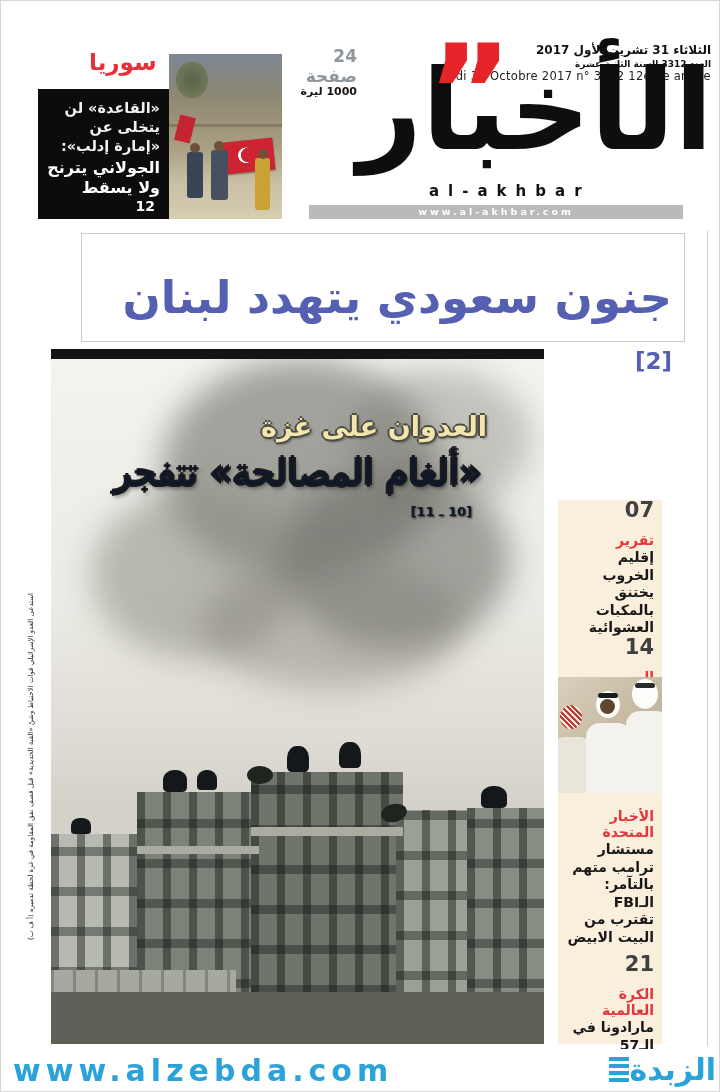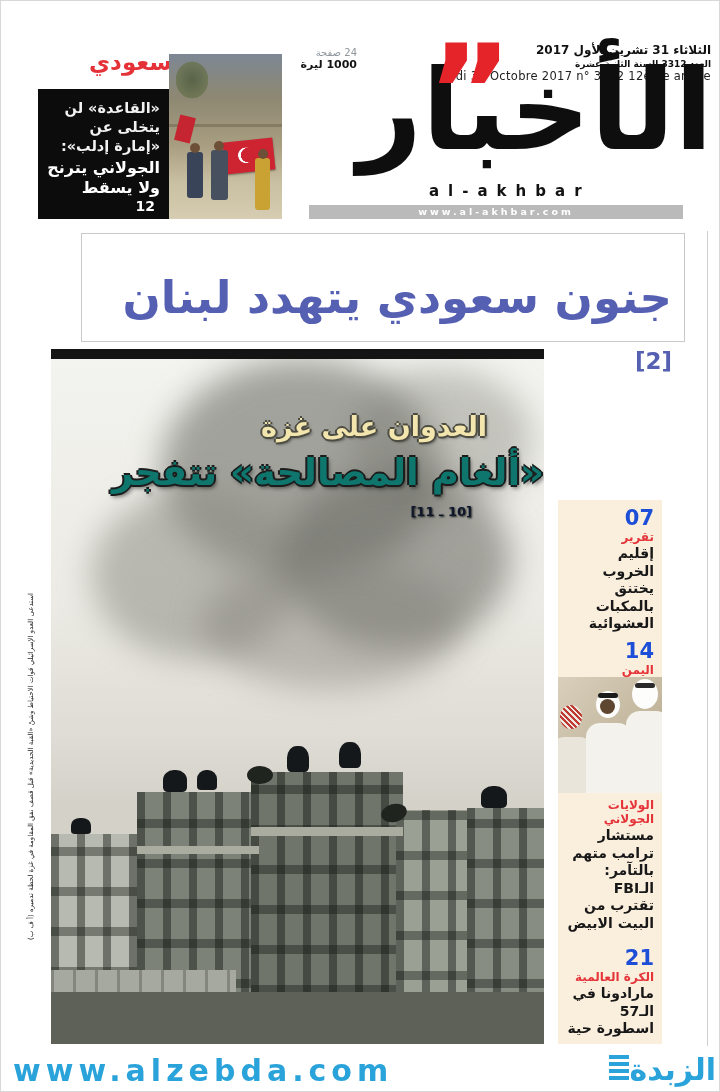--- a/index.html
+++ b/index.html
@@ -26,21 +26,21 @@
   .syria-photo .k2{left:42px;top:96px;width:17px;height:50px;background:#47505e;}
   .syria-photo .k3{left:86px;top:104px;width:15px;height:52px;background:#c9a233;}
   .syria-photo .kid::before{content:"";position:absolute;top:-9px;left:3px;width:10px;height:10px;border-radius:50%;background:#6d5038;}
 
   .syria-box{left:37px;top:88px;width:131px;height:130px;background:#0c0c0c;color:#fff;padding:10px 9px 6px 6px;text-align:right;}
   .syria-box .reg{display:block;font-size:14.5px;font-weight:bold;line-height:1.3;color:#f2f2f2;}
   .syria-box .bld{display:block;font-size:16px;font-weight:bold;line-height:1.25;margin-top:2px;}
   .syria-page{position:absolute;bottom:5px;right:14px;font-size:14px;font-weight:bold;color:#fff;}
 
   .pages-price{left:288px;top:46px;width:68px;text-align:right;line-height:1.15;}
-  .pages-count{display:block;font-size:10px;font-weight:normal;color:#8f969c;}
+  .pages-count{display:block;font-size:17px;font-weight:bold;color:#8f969c;}
   .price{display:block;font-size:11px;font-weight:bold;color:#141414;}
 
   .date-block{right:8px;top:43px;text-align:right;line-height:1.15;}
   .date-ar{display:block;font-size:12px;font-weight:bold;color:#111;}
   .issue-ar{display:block;font-size:9px;font-weight:bold;color:#111;margin-top:1px;}
   .date-fr{display:block;font-size:11.5px;color:#222;margin-top:1px;letter-spacing:.3px;}
 
   .logo-ar{right:6px;top:48px;font-size:112px;font-weight:bold;color:#0e0e0e;line-height:1.1;letter-spacing:-2px;}
   .logo-quotes{left:426px;top:26px;font-size:130px;font-weight:bold;color:#e5242a;line-height:1;}
   .logo-latin{left:428px;top:181px;font-size:15px;font-weight:bold;letter-spacing:9px;color:#121212;}
@@ -85,21 +85,21 @@
   .t5{left:430px;bottom:236px;width:26px;height:22px;}
   .t6{left:20px;bottom:210px;width:20px;height:16px;}
   .dish{position:absolute;width:26px;height:18px;border-radius:50%;background:#20241f;}
   .d1{left:196px;bottom:260px;}
   .d2{left:330px;bottom:222px;transform:rotate(-15deg);}
   .fg-strip{position:absolute;left:0;bottom:0;width:100%;height:52px;background:#5d6157;}
   .fg-wall{position:absolute;left:0;bottom:0;width:185px;height:74px;background:#a6a99f;
     background-image:repeating-linear-gradient(90deg,rgba(30,30,28,.25) 0 3px,transparent 3px 22px);}
   .gaza-kicker{position:absolute;top:62px;right:0;width:340px;text-align:center;font-size:27px;font-weight:bold;color:#f2e5ad;
     text-shadow:-2px 0 #4c4c42,2px 0 #4c4c42,0 -2px #4c4c42,0 2px #4c4c42,2px 2px 3px rgba(0,0,0,.5);}
-  .gaza-headline{position:absolute;top:102px;left:0;right:0;text-align:right;font-size:37px;font-weight:bold;color:#0f766e;
+  .gaza-headline{position:absolute;top:102px;left:0;right:0;text-align:center;font-size:37px;font-weight:normal;color:#0f172a;
     text-shadow:-2px 0 #1c1c1c,2px 0 #1c1c1c,0 -2px #1c1c1c,0 2px #1c1c1c,2px 3px 4px rgba(0,0,0,.55);}
   .gaza-ref{position:absolute;top:155px;right:72px;font-size:13px;font-weight:bold;color:#0f172a;direction:rtl;
     text-shadow:1px 1px 2px rgba(0,0,0,.8);}
   .photo-caption-v{left:24px;top:592px;height:452px;width:12px;
     writing-mode:vertical-rl;transform:rotate(180deg);font-size:7px;color:#222;line-height:12px;}
 
   
   .doc-box{left:557px;top:350px;width:104px;height:145px;background:#a8a7bb;}
   .doc-label{position:absolute;top:0;right:0;width:48px;height:15px;background:#df252b;color:#fff;
     font-size:10px;font-weight:bold;text-align:center;line-height:15px;}
@@ -112,22 +112,22 @@
   .doc-photo .ground{position:absolute;left:0;bottom:0;width:100%;height:8px;background:#b3803f;opacity:.8;}
   .doc-text{position:absolute;top:66px;right:6px;left:4px;text-align:right;direction:rtl;line-height:1.22;color:#101010;}
   .doc-lead{font-size:13.5px;font-weight:bold;}
   .doc-rest{font-size:13px;font-weight:bold;color:#1d1d1d;}
   .doc-page{position:absolute;bottom:3px;left:7px;font-size:13px;font-weight:bold;color:#fff;}
 
   .cream{background:#faeedd;}
   .cream1{left:557px;top:499px;width:104px;height:177px;}
   .cream2{left:557px;top:792px;width:104px;height:251px;}
   .sb-item{text-align:right;direction:rtl;padding:0 8px;}
-  .sb-num{font-size:21px;font-weight:bold;color:#1d4ed8;line-height:1;padding-top:8px;}
-  .sb-sec{font-size:12px;font-weight:bold;color:#e5353a;margin-top:1px;}
+  .sb-num{font-size:21px;font-weight:bold;color:#404040;line-height:1;padding-top:0;}
+  .sb-sec{font-size:14px;font-weight:bold;color:#e5353a;margin-top:11px;}
   .sb-head{font-size:14px;font-weight:bold;color:#181818;line-height:1.25;margin-top:1px;}
 
   .sheikh-photo{left:557px;top:676px;width:104px;height:116px;overflow:hidden;
     background:linear-gradient(135deg,#d9cfbc 0%,#c4b89f 55%,#ad9f85 100%);}
   .sheikh-photo .robe{position:absolute;background:#f4f2ec;}
   .sheikh-photo .r1{left:-6px;bottom:-4px;width:40px;height:60px;border-radius:12px 12px 0 0;background:#e9e5da;}
   .sheikh-photo .r2{left:28px;bottom:-4px;width:46px;height:74px;border-radius:14px 14px 0 0;}
   .sheikh-photo .r3{right:-8px;bottom:-4px;width:44px;height:86px;border-radius:14px 14px 0 0;}
   .sheikh-photo .head{position:absolute;border-radius:50%;}
   .sheikh-photo .h1{left:2px;top:28px;width:22px;height:24px;
@@ -136,21 +136,21 @@
   .sheikh-photo .h2::after{content:"";position:absolute;left:4px;top:8px;width:15px;height:15px;border-radius:50%;background:#5f4630;}
   .sheikh-photo .h2::before{content:"";position:absolute;left:2px;top:2px;width:20px;height:5px;border-radius:3px;background:#1c1c1c;}
   .sheikh-photo .h3{right:4px;top:2px;width:26px;height:30px;background:#fdfdfb;}
   .sheikh-photo .h3::before{content:"";position:absolute;left:3px;top:4px;width:20px;height:5px;border-radius:3px;background:#2a2a2a;}
 
   .right-rule{left:706px;top:230px;width:1px;height:815px;background:#cfcfcf;}
 
   
   .footer{left:0;top:1048px;width:720px;height:44px;background:#fff;}
   .footer-url{position:absolute;left:12px;top:4px;font-size:30px;color:#2aa3da;letter-spacing:5px;font-weight:bold;text-align:right;}
-  .footer-logo{position:absolute;right:3px;top:6px;display:flex;align-items:flex-start;}
+  .footer-logo{position:absolute;right:3px;top:6px;display:flex;align-items:center;}
   .logo-bars{width:20px;height:26px;margin-left:0;
     background:repeating-linear-gradient(180deg,#2aa3da 0 4px,transparent 4px 7px);}
   .footer-logo-text{font-size:30px;font-weight:bold;color:#2aa3da;line-height:1;margin-right:2px;}
 </style>
 </head>
 <body>
 
 <div id="page">
 
   <div class="abs date-block">
@@ -162,21 +162,21 @@
   <div class="abs logo-ar" dir="rtl">الأخبار</div>
   <div class="abs logo-quotes">”</div>
   <div class="abs logo-latin">al-akhbar</div>
   <div class="abs site-bar">www.al-akhbar.com</div>
 
   <div class="abs pages-price">
     <span class="pages-count" dir="rtl">24 صفحة</span>
     <span class="price" dir="rtl">1000 ليرة</span>
   </div>
 
-  <div class="abs syria-label">سعودي</div>
+  <div class="abs syria-label">سوريا</div>
   <div class="abs syria-photo">
     <div class="foliage"></div>
     <div class="wallline"></div>
     <div class="flag-big"></div>
     <div class="flag-small"></div>
     <div class="kid k1"></div>
     <div class="kid k2"></div>
     <div class="kid k3"></div>
   </div>
   <div class="abs syria-box" dir="rtl">
@@ -242,21 +242,21 @@
     <div class="robe r1"></div>
     <div class="robe r2"></div>
     <div class="robe r3"></div>
     <div class="head h1"></div>
     <div class="head h2"></div>
     <div class="head h3"></div>
   </div>
 
   <div class="abs cream cream2">
     <div class="sb-item" style="padding-top:4px;">
-      <div class="sb-sec">الولايات الجولاني</div>
+      <div class="sb-sec">الأخبار المتحدة</div>
       <div class="sb-head">مستشار ترامب متهم بالتآمر: الـFBI تقترب من البيت الابيض</div>
     </div>
     <div class="sb-item" style="margin-top:8px;">
       <div class="sb-num">21</div>
       <div class="sb-sec">الكرة العالمية</div>
       <div class="sb-head">مارادونا في الـ57 اسطورة حية</div>
     </div>
     <div class="sb-item" style="margin-top:8px;">
       <div class="sb-num">22</div>
       <div class="sb-sec">تهويد القدس</div>

